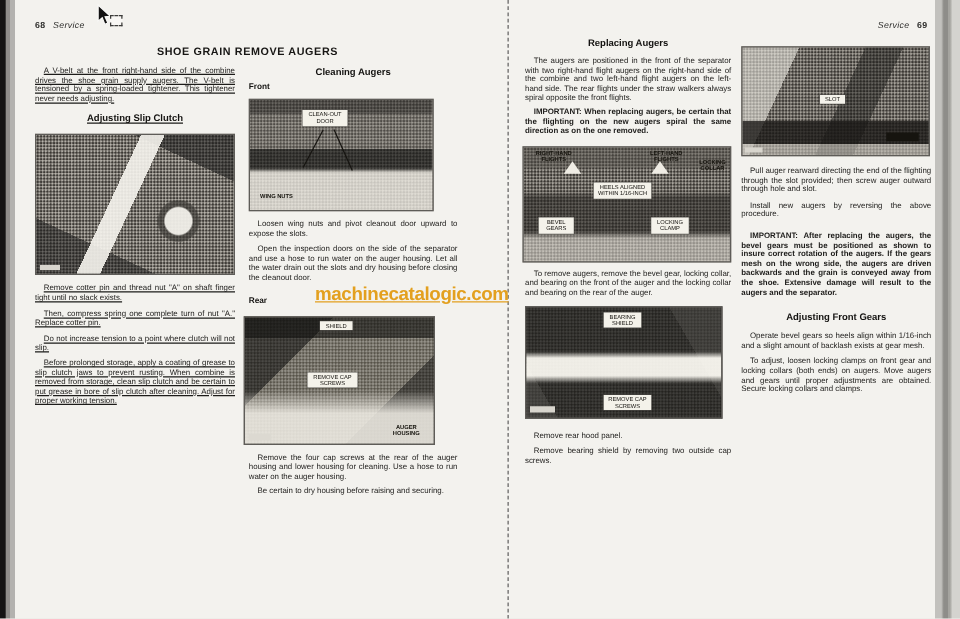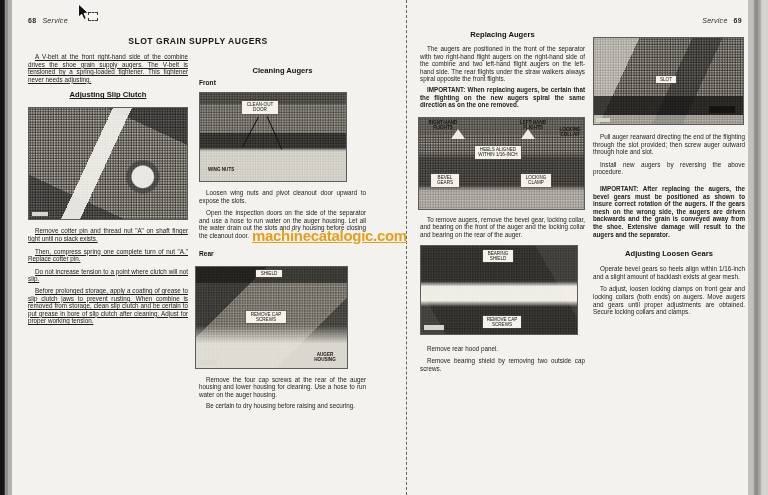--- a/index.html
+++ b/index.html
@@ -90,36 +90,36 @@
 
 <div class="screen">
   <div class="edge-left"></div>
   <div class="edge-right"></div>
   <div class="seam"></div>
 
   <div>
     <div class="hdr" style="left:28px; top:17px;">
       <span class="num">68</span><span class="sec">Service</span>
     </div>
-    <div class="title">SLOT GRAIN SUPPLY AUGERS</div>
+    <div class="title">SHOE GRAIN REMOVE AUGERS</div>
 
     <div class="col" style="left:28px; top:53px; width:160px;text-decoration:underline;">
       <p class="noind" style="margin-top:0; text-indent:7px;">A V-belt at the front right-hand side of the combine drives the shoe grain supply augers. The V-belt is tensioned by a spring-loaded tightener. This tightener never needs adjusting.</p>
       <h3 class="sect">Adjusting Slip Clutch</h3>
       <div class="photo photo-slip">
         <div class="pchip" style="left:3px; bottom:3px; width:16px; height:4px; background:#d8d5cd;"></div>
       </div>
       <p style="margin-top:7px;">Remove cotter pin and thread nut "A" on shaft finger tight until no slack exists.</p>
       <p>Then, compress spring one complete turn of nut "A." Replace cotter pin.</p>
       <p>Do not increase tension to a point where clutch will not slip.</p>
       <p style="margin-top:4px;">Before prolonged storage, apply a coating of grease to slip clutch jaws to prevent rusting. When combine is removed from storage, clean slip clutch and be certain to put grease in bore of slip clutch after cleaning. Adjust for proper working tension.</p>
     </div>
 
     <div class="col" style="left:199px; top:53px; width:167px;">
-      <h3 class="sect" style="margin-top:13px;">Cleaning Augers</h3>
+      <h3 class="sect" style="margin-top:0;">Cleaning Augers</h3>
       <h4 class="sub">Front</h4>
       <div class="photo photo-front">
         <div class="plabel" style="left:42px; top:8px; width:36px;">CLEAN-OUT DOOR</div>
         <div class="pline" style="left:50px; top:22px; height:34px; transform:rotate(28deg);"></div>
         <div class="pline" style="left:74px; top:22px; height:36px; transform:rotate(-24deg);"></div>
         <div class="pbare" style="left:8px; bottom:9px;">WING NUTS</div>
       </div>
       <p style="margin-top:7px;">Loosen wing nuts and pivot cleanout door upward to expose the slots.</p>
       <p>Open the inspection doors on the side of the separator and use a hose to run water on the auger housing. Let all the water drain out the slots and dry housing before closing the cleanout door.</p>
       <h4 class="sub" style="margin-top:10px;">Rear</h4>
@@ -165,21 +165,21 @@
 
     <div class="col" style="left:593px; top:37px; width:152px;">
       <div class="photo photo-slot">
         <div class="plabel" style="left:62px; top:38px; width:20px;">SLOT</div>
         <div class="pchip" style="right:8px; bottom:11px; width:26px; height:7px; background:#16140f;"></div>
         <div class="pchip" style="left:2px; bottom:2px; width:14px; height:4px; background:#d8d5cd;"></div>
       </div>
       <p style="margin-top:8px;">Pull auger rearward directing the end of the flighting through the slot provided; then screw auger outward through hole and slot.</p>
       <p>Install new augers by reversing the above procedure.</p>
       <p class="imp" style="margin-top:9px;">IMPORTANT: After replacing the augers, the bevel gears must be positioned as shown to insure correct rotation of the augers. If the gears mesh on the wrong side, the augers are driven backwards and the grain is conveyed away from the shoe. Extensive damage will result to the augers and the separator.</p>
-      <h3 class="sect" style="margin-top:11px;">Adjusting Loosen Gears</h3>
+      <h3 class="sect" style="margin-top:11px;">Adjusting Front Gears</h3>
       <p style="margin-top:7px;">Operate bevel gears so heels align within 1/16-inch and a slight amount of backlash exists at gear mesh.</p>
       <p>To adjust, loosen locking clamps on front gear and locking collars (both ends) on augers. Move augers and gears until proper adjustments are obtained. Secure locking collars and clamps.</p>
     </div>
   </div>
 
   <div class="watermark" style="color: rgb(227, 160, 31);">machinecatalogic.com</div>
 
   <div class="cursor">
     <svg width="13" height="19" viewBox="0 0 13 19">
       <path d="M1.5 1 L1.5 14 L4.8 11.3 L6.9 16.5 L9.3 15.4 L7.1 10.4 L11.3 10 Z" fill="#111" stroke="#f8f8f6" stroke-width="1"></path>

